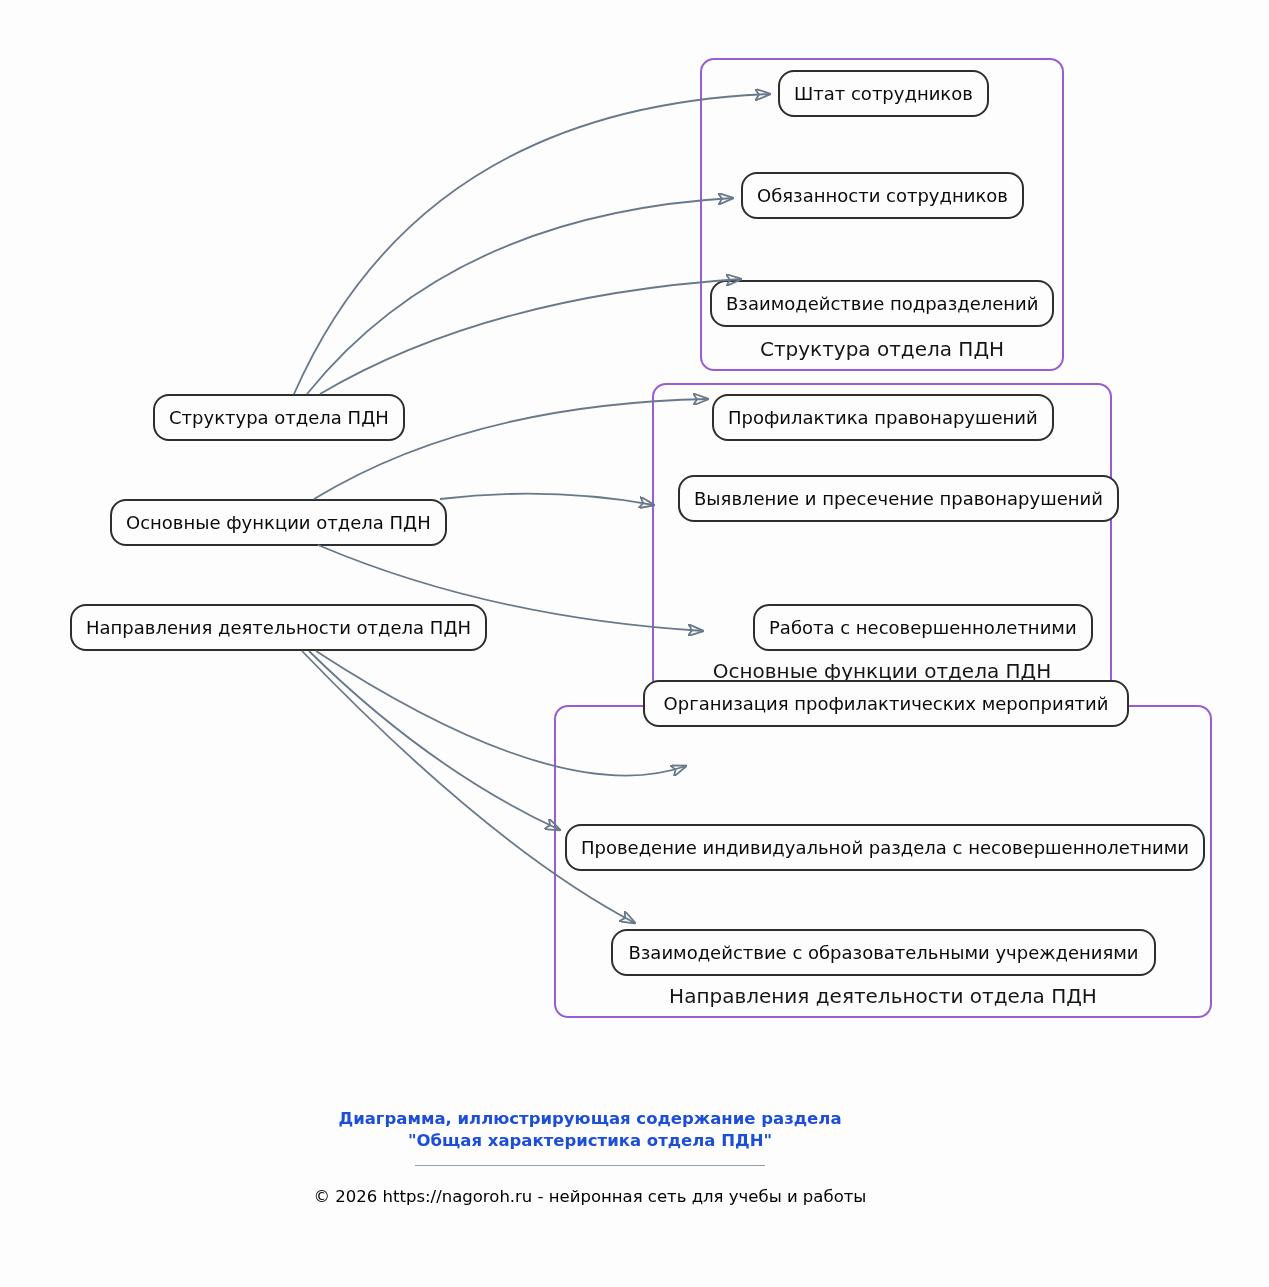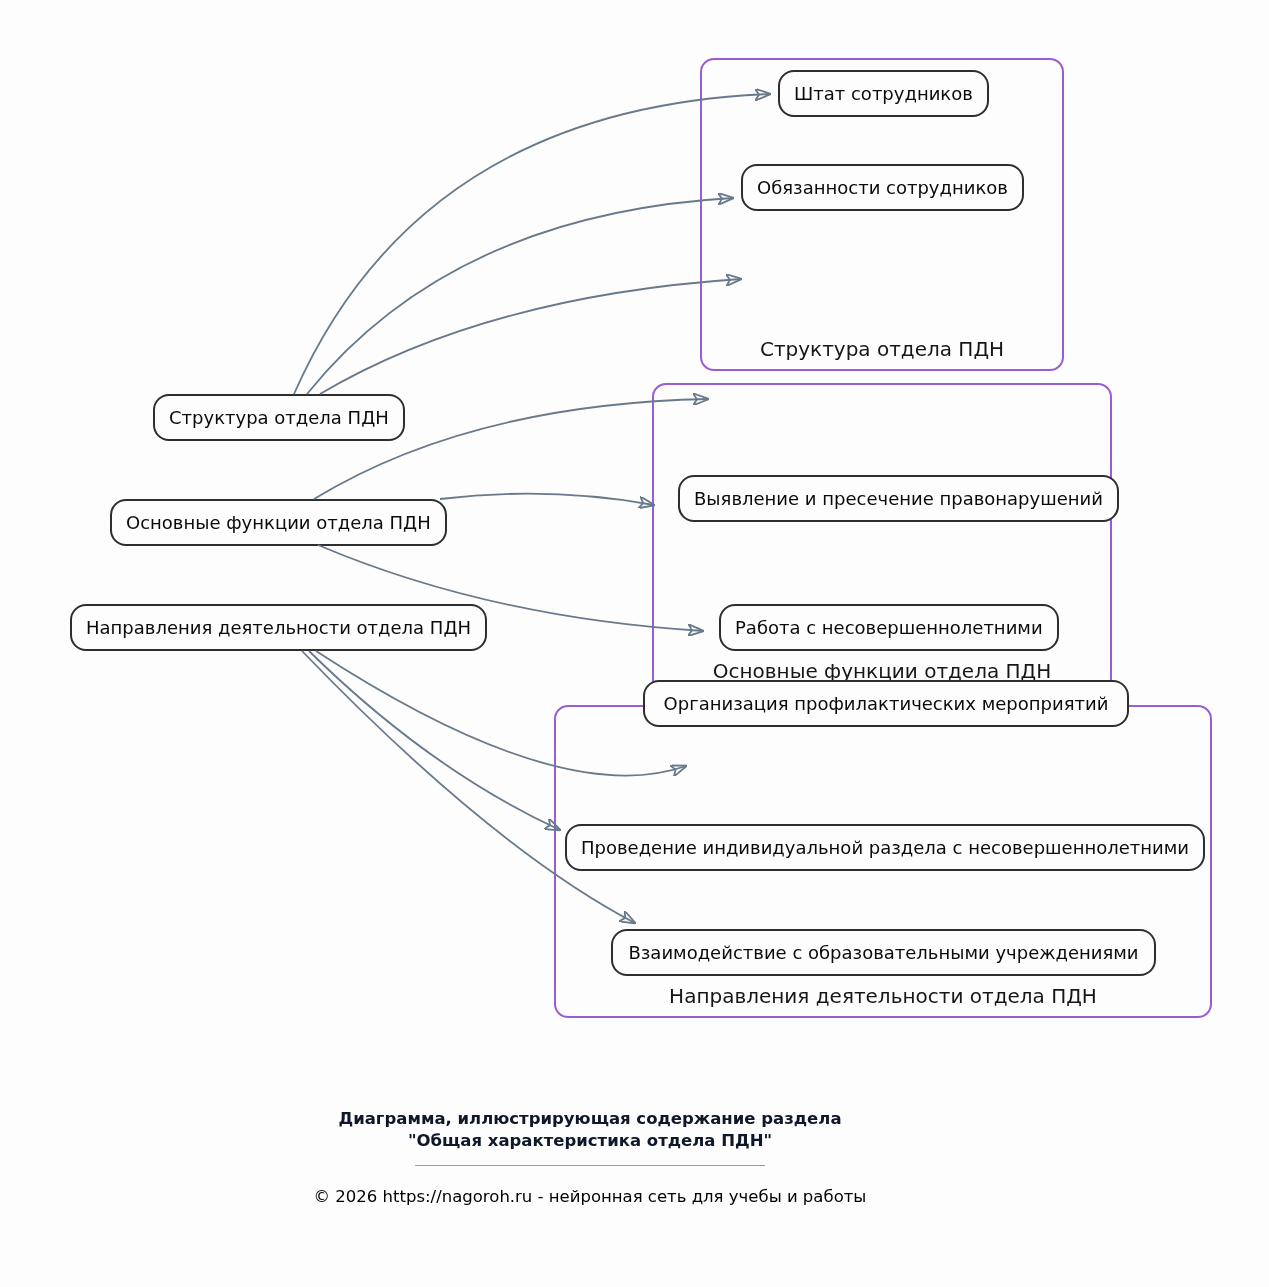--- a/index.html
+++ b/index.html
@@ -25,36 +25,36 @@
   .node{
     position:absolute;height:47px;box-sizing:border-box;z-index:3;
     border:2px solid #2e2e2e;border-radius:16px;background:#fdfdfd;
     display:flex;align-items:center;justify-content:center;
     padding:4px 14px;font-size:18px;color:#0b0b0b;white-space:nowrap;
   }
   .n1{left:153px;top:394px;min-width:250px;}
   .n2{left:110px;top:499px;min-width:336px;}
   .n3{left:70px;top:604px;min-width:417px;}
   .s1{left:778px;top:70px;min-width:208px;}
-  .s2{left:741px;top:164px;min-width:281px;}
+  .s2{left:741px;top:172px;min-width:281px;}
   .s3{left:710px;top:280px;min-width:343px;}
   .f1{left:712px;top:394px;min-width:340px;}
   .f2{left:662px;top:475px;min-width:440px;margin-left:16px;}
-  .f3{left:719px;top:604px;min-width:337px;}
+  .f3{left:753px;top:604px;min-width:337px;}
   .d1{left:643px;top:680px;min-width:486px;}
   .d2{left:565px;top:824px;min-width:634px;}
   .d3{left:611px;top:929px;min-width:545px;}
   
   svg.arrows{position:absolute;left:0;top:0;z-index:4;pointer-events:none;}
   svg.arrows path{fill:none;stroke:#67798b;stroke-width:1.8px;}
   
   .footer{
     position:absolute;left:265px;top:1108px;width:650px;text-align:center;z-index:2;
   }
-  .footer .caption{font-size:16.5px;font-weight:bold;color:#0f172a;line-height:22px;white-space:nowrap;}
+  .footer .caption{font-size:16.5px;font-weight:bold;color:#1d4ed8;line-height:22px;white-space:nowrap;}
   .footer .separator{width:350px;margin:13px auto 0;border-top:1.5px solid #93a1ad;height:0;}
   .footer .copyright{margin-top:21px;font-size:16.5px;color:#000000;white-space:nowrap;}
 </style>
 </head>
 <body>
 
 <div class="stage">
 
 
   <div class="group purple g-structure">
@@ -68,21 +68,23 @@
   <div class="group purple g-directions">
     <div class="group-title">Направления деятельности отдела ПДН</div>
   </div>
 
   <div class="node n1">Структура отдела ПДН</div>
   <div class="node n2">Основные функции отдела ПДН</div>
   <div class="node n3">Направления деятельности отдела ПДН</div>
 
   <div class="node s1">Штат сотрудников</div>
   <div class="node s2">Обязанности сотрудников</div>
+  <div class="node s3">Взаимодействие подразделений</div>
 
+  <div class="node f1">Профилактика правонарушений</div>
   <div class="node f2">Выявление и пресечение правонарушений</div>
   <div class="node f3">Работа с несовершеннолетними</div>
 
   <div class="node d1">Организация профилактических мероприятий</div>
   <div class="node d2">Проведение индивидуальной раздела с несовершеннолетними</div>
   <div class="node d3">Взаимодействие с образовательными учреждениями</div>
 
   <svg class="arrows" width="1269" height="1287" viewBox="0 0 1269 1287">
     <defs>
       <marker id="ah" markerUnits="userSpaceOnUse" markerWidth="16" markerHeight="12" viewBox="0 0 16 12" refX="15" refY="6" orient="auto">

